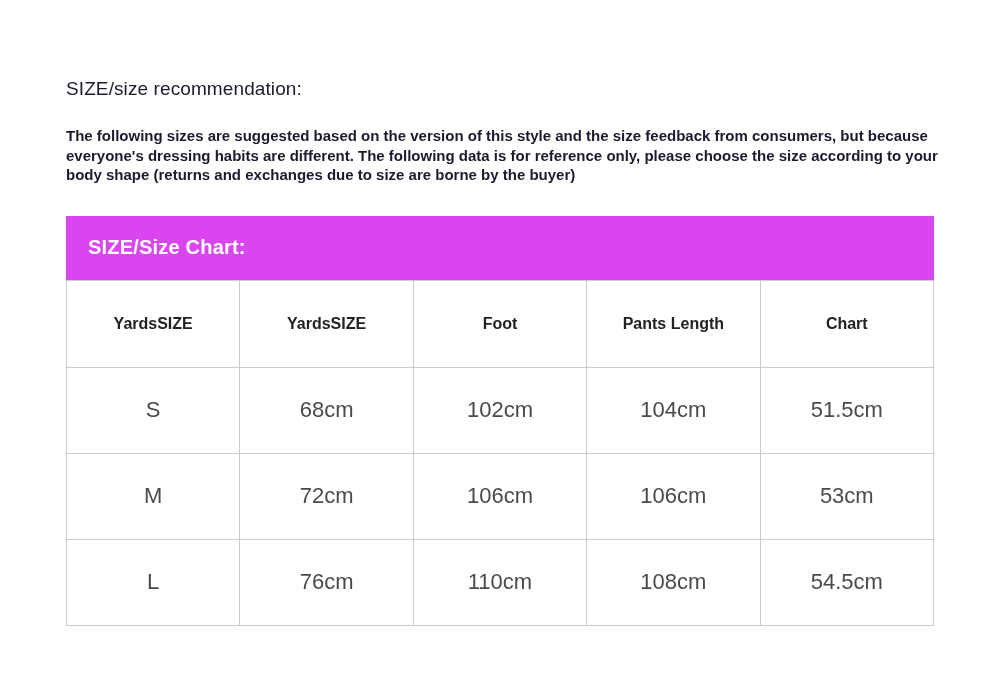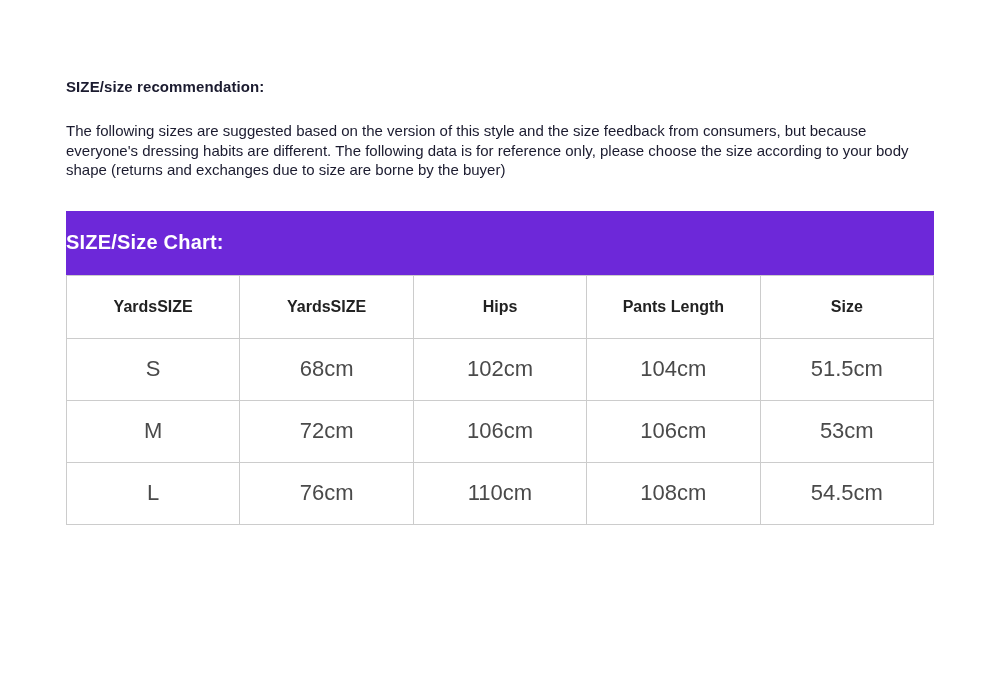--- a/index.html
+++ b/index.html
@@ -13,59 +13,60 @@
     overflow: hidden;
     font-family: "Liberation Sans", "DejaVu Sans", sans-serif;
   }
   .page {
     box-sizing: border-box;
     width: 1000px;
     padding: 78px 66px 0 66px;
   }
   .section-heading {
     margin: 0;
-    font-size: 15px;
-    font-weight: bold;
+    font-size: 19px;
+    font-weight: normal;
     color: #1b1b2f;
     letter-spacing: 0.1px;
   }
   .disclaimer {
     margin: 26px 0 0 0;
     width: 872px;
     font-size: 15px;
     line-height: 19.5px;
-    font-weight: normal;
+    font-weight: bold;
     color: #1b1b2f;
   }
   .chart-title-bar {
     margin-top: 31px;
     width: 868px;
     height: 64px;
-    background: #6d28d9;
+    background: #d946ef;
     display: flex;
     align-items: center;
+    padding-left: 22px;
     box-sizing: border-box;
   }
   .chart-title-bar span {
     color: #ffffff;
     font-size: 20px;
     font-weight: bold;
     letter-spacing: 0.2px;
   }
   table.size-chart {
     width: 868px;
     border-collapse: collapse;
     table-layout: fixed;
   }
   table.size-chart th,
   table.size-chart td {
     border: 1px solid #cccccc;
     text-align: center;
     vertical-align: middle;
-    padding: 0;
+    padding: 12px;
   }
   table.size-chart th {
     height: 62px;
     font-size: 16px;
     font-weight: bold;
     color: #222222;
   }
   table.size-chart td {
     height: 61px;
     font-size: 22px;
@@ -84,23 +85,23 @@
 
   <div class="chart-title-bar">
     <span>SIZE/Size Chart:</span>
   </div>
 
   <table class="size-chart">
     <thead>
       <tr>
         <th>YardsSIZE</th>
         <th>YardsSIZE</th>
-        <th>Hips</th>
+        <th>Foot</th>
         <th>Pants Length</th>
-        <th>Size</th>
+        <th>Chart</th>
       </tr>
     </thead>
     <tbody>
       <tr>
         <td>S</td>
         <td>68cm</td>
         <td>102cm</td>
         <td>104cm</td>
         <td>51.5cm</td>
       </tr>

